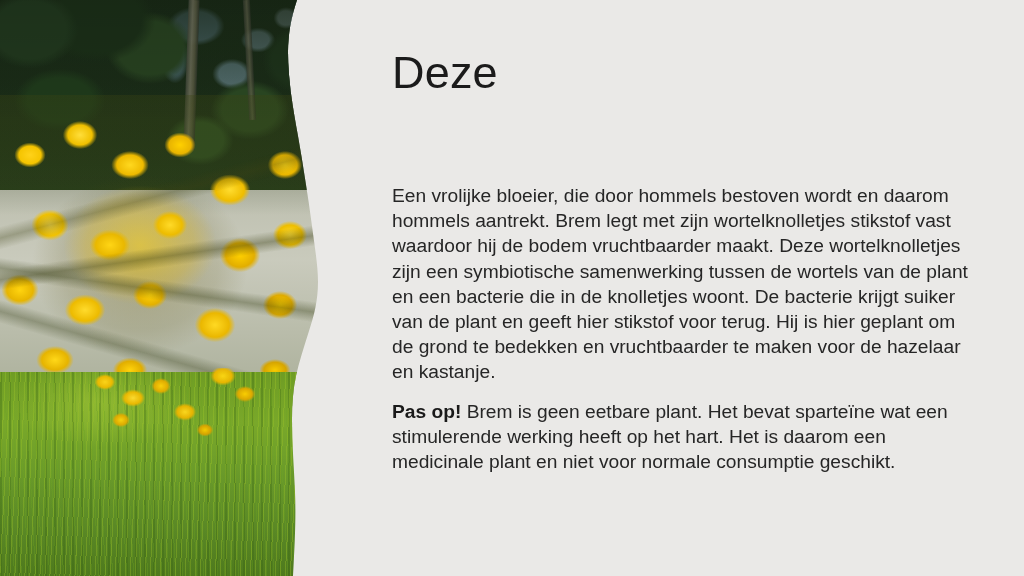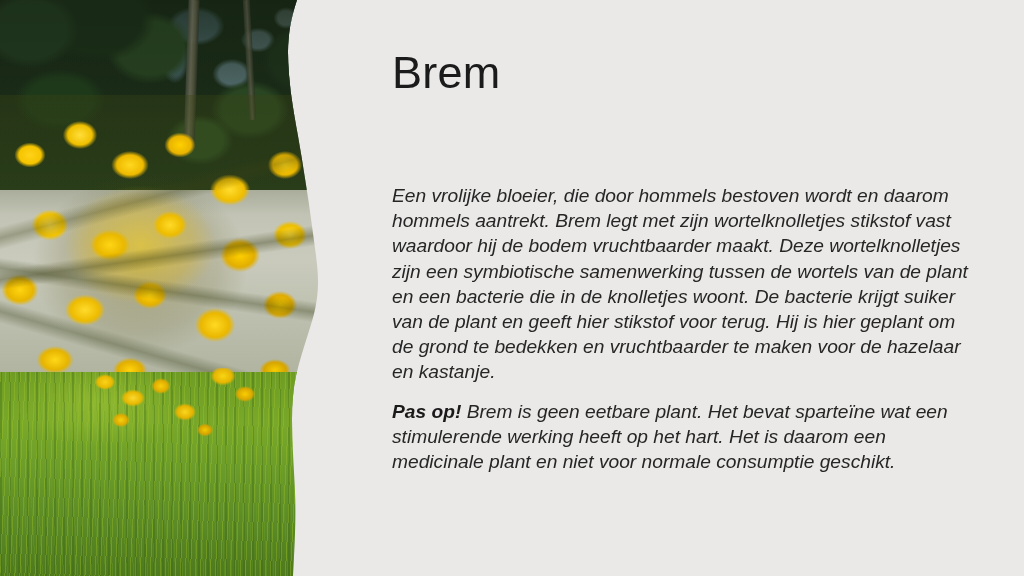--- a/index.html
+++ b/index.html
@@ -175,21 +175,20 @@
     left: 0;
     top: 183px;
     width: 578px;
   }
   .para {
     margin: 0 0 14px 0;
     font-size: 19.2px;
     line-height: 25.2px;
     color: #262626;
     text-align: left;
-    font-style: italic;
   }
   .para:last-child {
     margin-bottom: 8px;
   }
   .lead {
     font-weight: bold;
     color: #1a1a1a;
   }
 </style>
 </head>
@@ -206,21 +205,21 @@
       <div class="layer-bush"></div>
       <div class="layer-stems"></div>
       <div class="layer-grass"></div>
       <div class="layer-lowflowers"></div>
       <div class="layer-tone"></div>
     </div>
   </div>
 
   <div class="content">
 
-    <div class="title">Brem</div>
+    <div class="title">Deze</div>
 
     <div class="body-block">
 
       <p class="para"><span>Een vrolijke bloeier, die door hommels bestoven wordt en daarom hommels aantrekt. Brem legt met zijn wortelknolletjes stikstof vast waardoor hij de bodem vruchtbaarder maakt. Deze wortelknolletjes zijn een symbiotische samenwerking tussen de wortels van de plant en een bacterie die in de knolletjes woont. De bacterie krijgt suiker van de plant en geeft hier stikstof voor terug. Hij is hier geplant om de grond te bedekken en vruchtbaarder te maken voor de hazelaar en kastanje.</span></p>
 
       <p class="para"><span class="lead">Pas op!</span><span> Brem is geen eetbare plant. Het bevat sparteïne wat een stimulerende werking heeft op het hart. Het is daarom een medicinale plant en niet voor normale consumptie geschikt.</span></p>
 
     </div>
   </div>
 </div>

